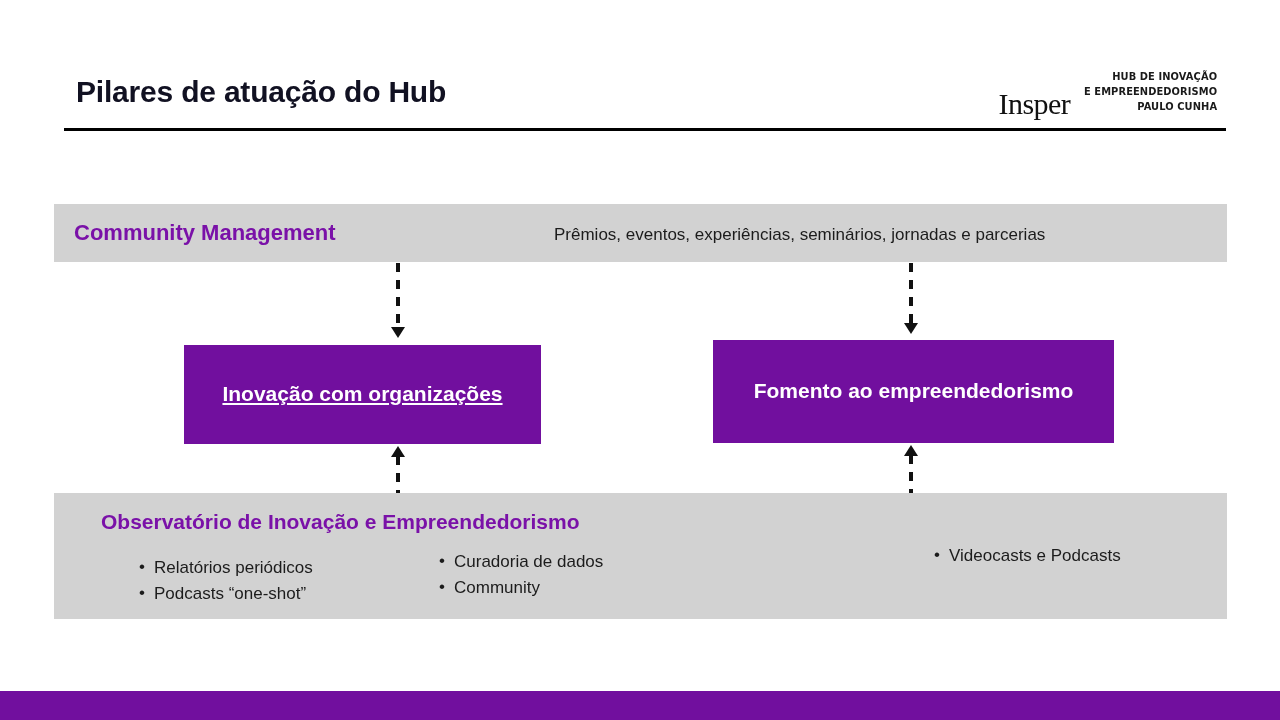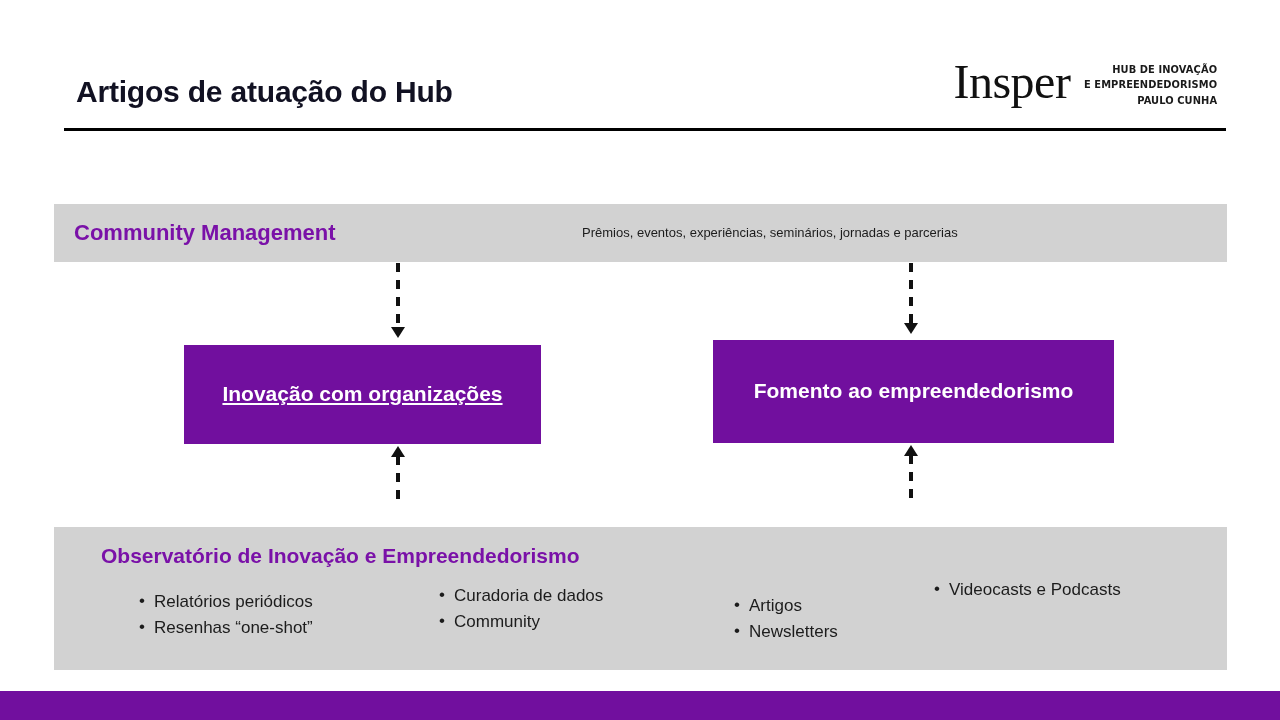--- a/index.html
+++ b/index.html
@@ -49,25 +49,26 @@
     position: absolute;
     right: 54px;
     top: 58px;
     display: flex;
     align-items: center;
     gap: 14px;
   }
 
   .logo-wordmark {
     font-family: "Liberation Serif", serif;
-    font-size: 48px;
+    font-size: 30px;
     line-height: 1;
     color: #111111;
     letter-spacing: -0.5px;
     padding-bottom: 4px;
+    margin-top: 31px;
   }
 
   .logo-sub {
     display: flex;
     flex-direction: column;
     gap: 2px;
     padding-top: 2px;
     text-align: right;
   }
 
@@ -92,43 +93,43 @@
   .band-community {
     left: 54px;
     top: 204px;
     width: 1173px;
     height: 58px;
     padding-left: 11px;
   }
 
   .band-observatory {
     left: 54px;
-    top: 527px;
+    top: 493px;
     width: 1173px;
-    height: 143px;
+    height: 126px;
   }
 
   .band-title {
     position: absolute;
     font-size: 22px;
     font-weight: bold;
     color: #7a11a8;
     white-space: nowrap;
   }
 
   .community-title {
     left: 20px;
     top: 16px;
   }
 
   .community-desc {
     position: absolute;
-    left: 528px;
+    left: 500px;
     top: 21px;
-    font-size: 13px;
+    font-size: 17px;
     color: #1c1c1c;
     white-space: nowrap;
   }
 
   .observatory-title {
     left: 47px;
     top: 17px;
     font-size: 21px;
   }
 
@@ -257,21 +258,21 @@
     width: 1280px;
     height: 29px;
     background: #710f9e;
   }
 </style>
 </head>
 <body>
 
 <div class="slide-header">
 
-  <div class="page-title">Artigos de atuação do Hub</div>
+  <div class="page-title">Pilares de atuação do Hub</div>
 
   <div class="title-rule"></div>
 
   <div class="logo-block">
     <div class="logo-wordmark">Insper</div>
     <div class="logo-sub">
       <span>HUB DE INOVAÇÃO</span>
       <span>E EMPREENDEDORISMO</span>
       <span>PAULO CUNHA</span>
     </div>
@@ -307,37 +308,31 @@
 </div>
 
 <div class="band band-observatory">
   <div class="band-title observatory-title">Observatório de Inovação e Empreendedorismo</div>
 
   <div class="bullet-cols">
 
     <div class="bullet-col col-1">
       <ul>
         <li>Relatórios periódicos</li>
-        <li>Resenhas “one-shot”</li>
+        <li>Podcasts “one-shot”</li>
       </ul>
     </div>
 
     <div class="bullet-col col-2">
       <ul>
         <li>Curadoria de dados</li>
         <li>Community</li>
       </ul>
     </div>
 
-    <div class="bullet-col col-3">
-      <ul>
-        <li>Artigos</li>
-        <li>Newsletters</li>
-      </ul>
-    </div>
 
     <div class="bullet-col col-4">
       <ul>
         <li>Videocasts e Podcasts</li>
       </ul>
     </div>
 
   </div>
 </div>
 

